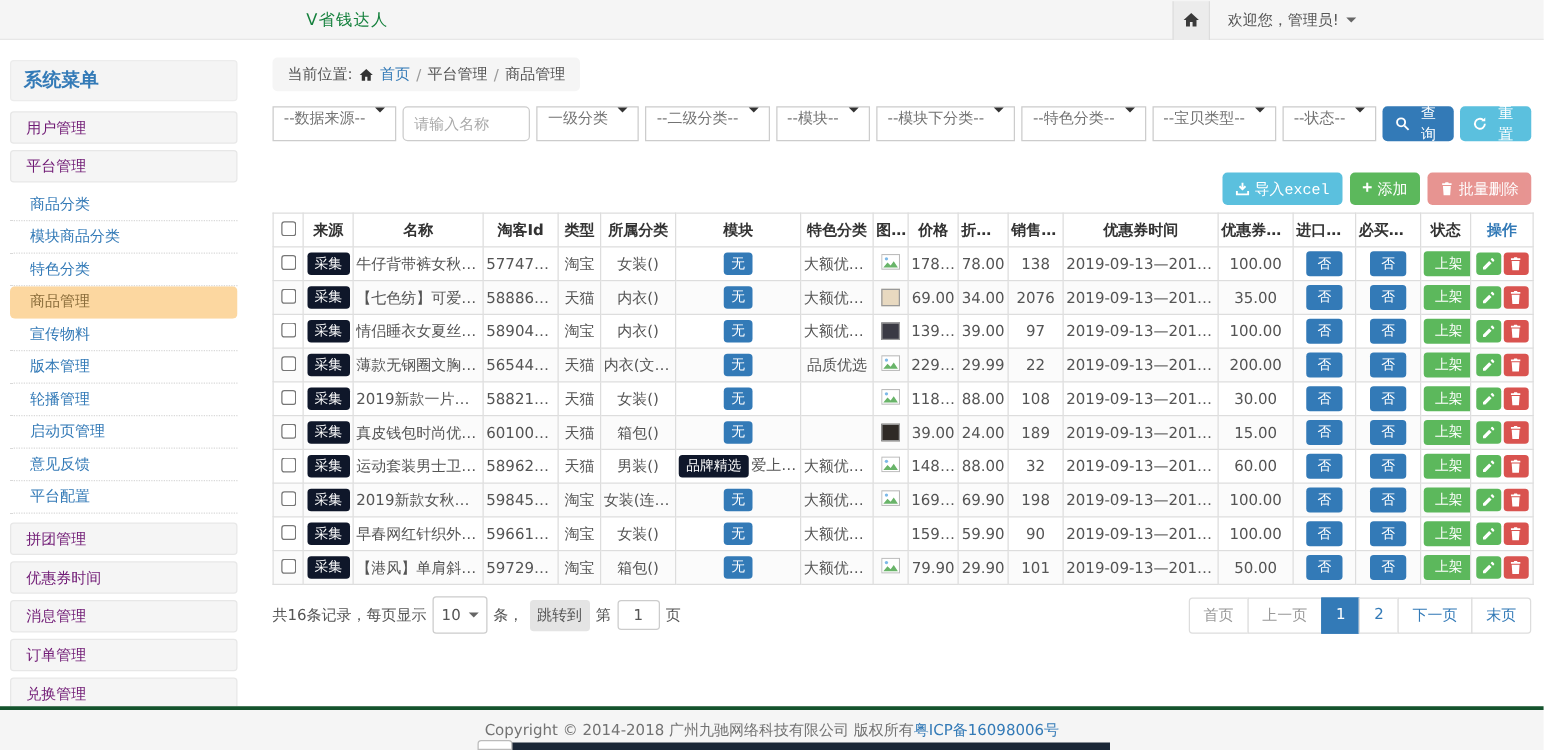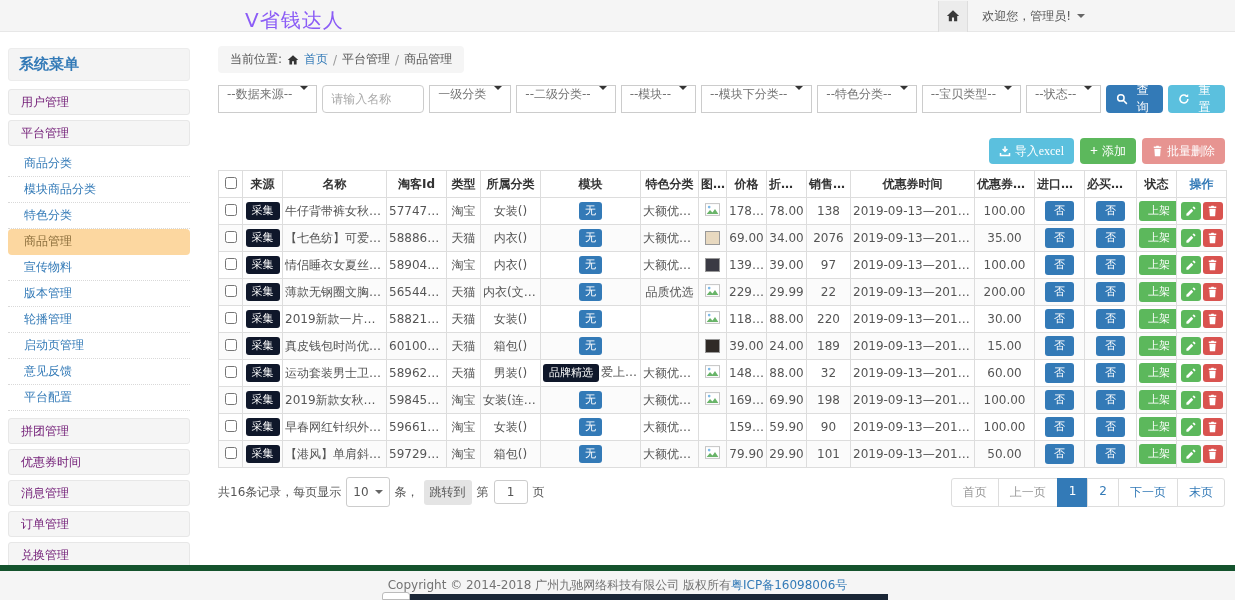--- a/index.html
+++ b/index.html
@@ -1,21 +1,21 @@
 <!DOCTYPE html>
 <html><head>
 <meta charset="utf-8">
 <style>
   *{box-sizing:border-box;margin:0;padding:0}
   html,body{width:1235px;height:600px;overflow:hidden}
   body{position:relative;font-family:"DejaVu Sans","Liberation Sans",sans-serif;font-size:12px;color:#555;background:#fff}
 
   
   .topbar{position:absolute;left:0;top:0;width:1235px;height:32px;background:#f5f5f5;border-bottom:1px solid #e7e7e7}
-  .brand{position:absolute;left:245px;top:7px;font-size:20px;color:#8b5cf6;letter-spacing:1px}
+  .brand{position:absolute;left:245px;top:7px;font-size:13px;color:#15803d;letter-spacing:1px}
   .top-right{position:absolute;right:0;top:0;height:32px;display:flex;align-items:center}
   .home-box{width:30px;height:31px;background:#ececec;border-left:1px solid #ddd;border-right:1px solid #ddd;display:flex;align-items:center;justify-content:center;cursor:pointer}
   .welcome{display:flex;align-items:center;gap:6px;margin:0 150px 0 14px;color:#555;cursor:pointer}
   .caret{width:0;height:0;border-left:4px solid transparent;border-right:4px solid transparent;border-top:4px solid #666;display:inline-block}
 
   
   .sidebar{position:absolute;left:8px;top:48px;width:182px}
   .side-title{background:#f4f4f4;border:1px solid #ececec;border-radius:3px;color:#337ab7;font-weight:bold;font-size:15px;padding:6px 10px;margin-bottom:8px}
   .side-item{background:#f5f5f5;border:1px solid #e7e7e7;border-radius:3px;height:26px;line-height:24px;padding-left:12px;color:#701a75;margin-bottom:5px;cursor:pointer}
   .side-sub{margin:2px 0 7px 0;background:#fff}
@@ -28,21 +28,21 @@
   .breadcrumb .link{color:#337ab7;cursor:pointer}
   .breadcrumb .sep{color:#999}
   .ic{display:inline-flex;align-items:center}
 
   .filters{display:flex;align-items:center;gap:5px;margin-top:12px}
   .fc{display:contents}
   .sel{height:28px;border:1px solid #ccc;border-radius:0;background:#fff;display:inline-flex;justify-content:center;gap:8px;padding:0 8px;cursor:pointer;color:#737373;white-space:nowrap}
   .sel .caret{border-top-color:#333}
   .name-input{height:28px;width:102px;border:1px solid #ccc;border-radius:4px;padding:0 8px;font:inherit;color:#555}
   .name-input::placeholder{color:#aaa}
-  .btn{height:28px;border:none;border-radius:4px;color:#fff;display:inline-flex;align-items:center;gap:4px;padding:0 10px;font-size:12px;cursor:pointer;font-family:Liberation Serif, serif}
+  .btn{height:28px;border:none;border-radius:4px;color:#fff;display:inline-flex;align-items:center;gap:4px;padding:0 10px;font-size:12px;cursor:pointer;font-family:Liberation Mono, monospace}
   .btn-primary{background:#337ab7}
   .btn-info{background:#5bc0de}
   .btn-success{background:#5cb85c}
   .btn-danger{background:#d9534f;opacity:.62}
   .plus{font-weight:bold;font-size:14px;line-height:1}
 
   .toolbar{display:flex;justify-content:flex-end;gap:6px;margin-top:25px}
   .toolbar .btn{height:26px}
 
   table{width:100%;border-collapse:collapse;margin-top:6px;table-layout:fixed}
@@ -69,21 +69,21 @@
   .mini-sel{height:24px;border:1px solid #ccc;border-radius:3px;background:#fff;display:inline-flex;align-items:center;gap:6px;padding:14px 6px;cursor:pointer}
   .jump-btn{background:#e4e4e4;border-radius:3px;padding:4px 6px;cursor:pointer;color:#555}
   .jump-input{width:34px;height:24px;border:1px solid #ccc;border-radius:3px;text-align:center;font:inherit;color:#555}
   .pager{display:flex}
   .pg{border:1px solid #ddd;padding:5px 11px;color:#337ab7;margin-left:-1px;cursor:pointer;background:#fff}
   .pg:first-child{border-radius:3px 0 0 3px;margin-left:0}
   .pg:last-child{border-radius:0 3px 3px 0}
   .pg.disabled{color:#999;cursor:default}
   .pg.active{background:#337ab7;border-color:#337ab7;color:#fff}
 
-  .footer{position:absolute;left:0;top:565px;width:1235px;height:35px;background:#f5f5f5;border-top:6px solid #14532d;display:flex;align-items:center;justify-content:center;color:#737373;z-index:5}
+  .footer{position:absolute;left:0;top:565px;width:1235px;height:35px;background:#f5f5f5;border-top:3px solid #14532d;display:flex;align-items:center;justify-content:center;color:#737373;z-index:5}
   .footer .link{color:#337ab7;cursor:pointer}
   .taskbar-strip{position:absolute;left:406px;top:594px;width:482px;height:6px;background:#1a2636;z-index:6}
   .tasksearch{position:absolute;left:382px;top:592px;width:28px;height:8px;background:#fff;border:1px solid #bbb;border-radius:3px 3px 0 0;z-index:7}
 
   
   col.c-cb{width:24px} col.c-src{width:40px} col.c-name{width:104px} col.c-id{width:60px}
   col.c-type{width:34px} col.c-cat{width:60px} col.c-mod{width:100px} col.c-feat{width:58px}
   col.c-ico{width:28px} col.c-price{width:40px} col.c-dprice{width:40px} col.c-sales{width:44px}
   col.c-ctime{width:124px} col.c-camt{width:60px} col.c-imp{width:50px} col.c-must{width:52px}
   col.c-stat{width:40px} col.c-ops{width:50px}
@@ -416,21 +416,21 @@
           <td></td>
           <td><span class="ic">
               <svg width="15" height="13" viewBox="0 0 18 15">
                 <rect x="0.5" y="0.5" width="17" height="14" fill="#fff" stroke="#b9b9b9"></rect>
                 <circle cx="5" cy="4.6" r="1.6" fill="#7db9e8"></circle>
                 <path d="M2 13l4-5 3 3 3-4 4 6z" fill="#69b469"></path>
               </svg>
             </span></td>
           <td>118.00</td>
           <td>88.00</td>
-          <td>220</td>
+          <td>108</td>
           <td>2019-09-13—2019-09-19</td>
           <td>30.00</td>
           <td><span class="pill p-blue">否</span></td>
           <td><span class="pill p-blue">否</span></td>
           <td><span class="pill p-green">上架</span></td>
           <td><span class="opbtn op-edit">
               <span class="ic">
                 <svg width="11" height="11" viewBox="0 0 16 16">
                   <path fill="#fff" d="M2 11.2V14h2.8l7.2-7.2-2.8-2.8zM13.7 5.1L14.9 4a1 1 0 0 0 0-1.4L13.4 1a1 1 0 0 0-1.4 0l-1.1 1.2z"></path>
                 </svg>

